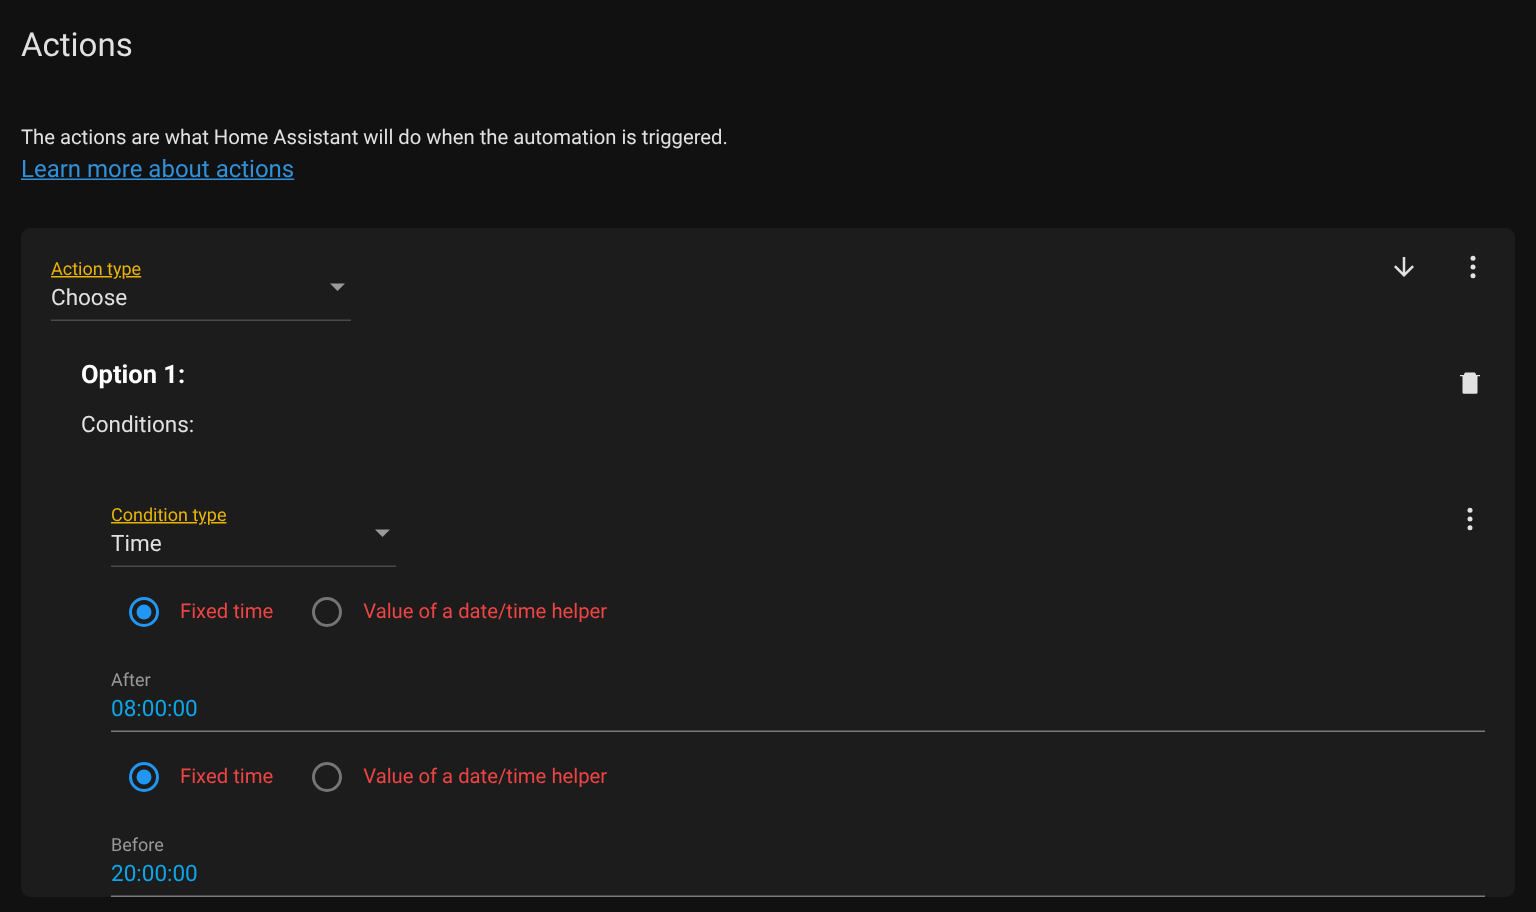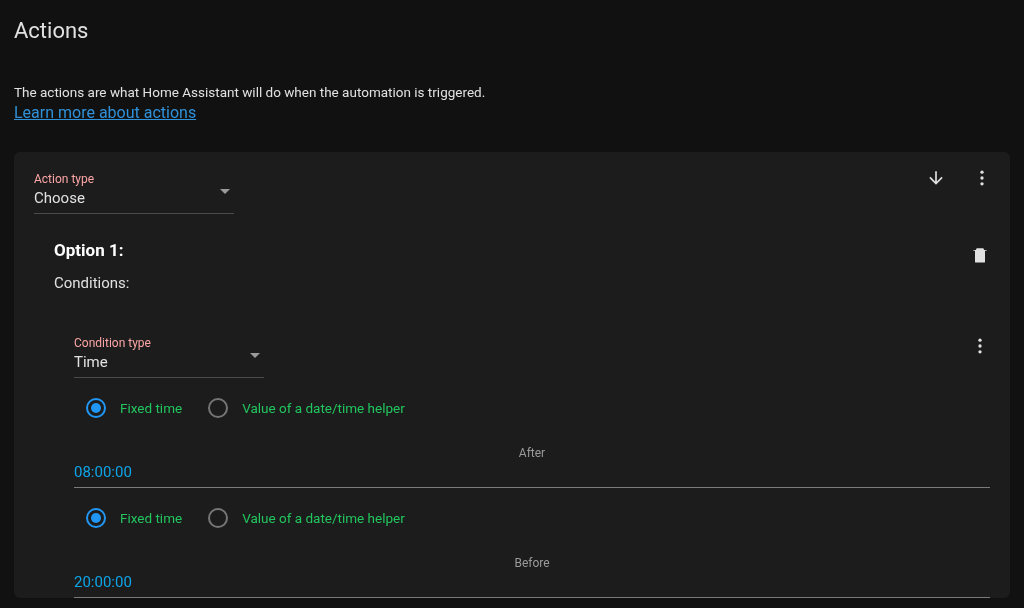--- a/index.html
+++ b/index.html
@@ -54,23 +54,24 @@
       display: flex;
       align-items: center;
       justify-content: center;
     }
     .select-wrapper {
       width: 200px;
       position: relative;
     }
     .select-label {
       font-size: 12px;
-      color: #fca5a5;
+      color: #eab308;
       display: block;
       margin-bottom: 3px;
+      text-decoration: underline;
     }
     .select-value {
       font-size: 15px;
       color: #e1e1e1;
       padding-bottom: 6px;
       border-bottom: 1px solid #4a4a4a;
       display: flex;
       justify-content: space-between;
       cursor: pointer;
     }
@@ -141,31 +142,30 @@
     }
     .radio.selected::after {
       content: '';
       width: 10px;
       height: 10px;
       border-radius: 50%;
       background: #2196f3;
     }
     .radio-label {
       font-size: 13.5px;
-      color: #22c55e;
+      color: #ef4444;
     }
     .text-field {
       margin-top: 28px;
     }
     .text-field-label {
       font-size: 12px;
       color: #9a9a9a;
       display: block;
       margin-bottom: 3px;
-      text-align: center;
     }
     .text-field-input {
       font-size: 15px;
       color: #0ea5e9;
       padding-bottom: 6px;
       border-bottom: 1px solid #7a7a7a;
       width: 100%;
     }
     svg {
       display: block;

